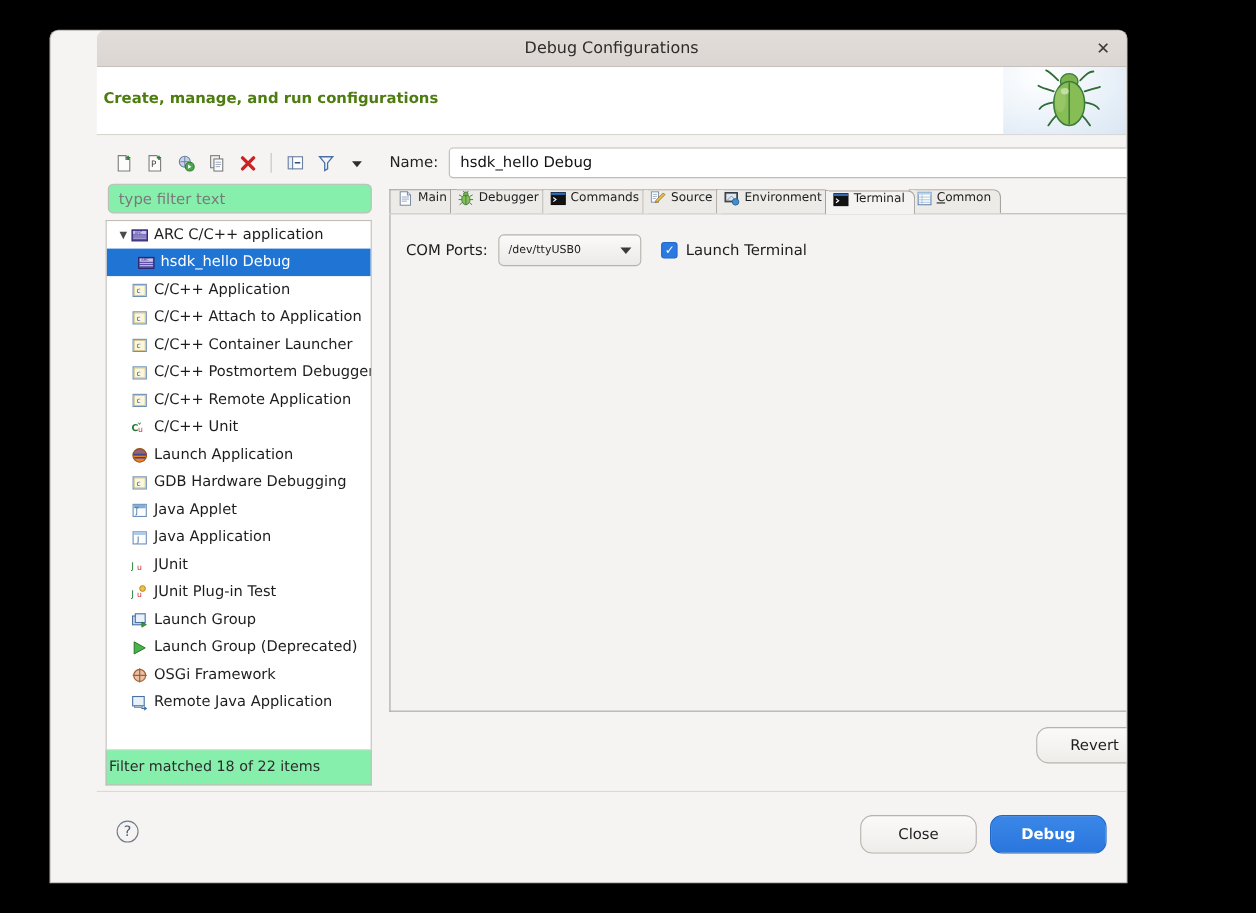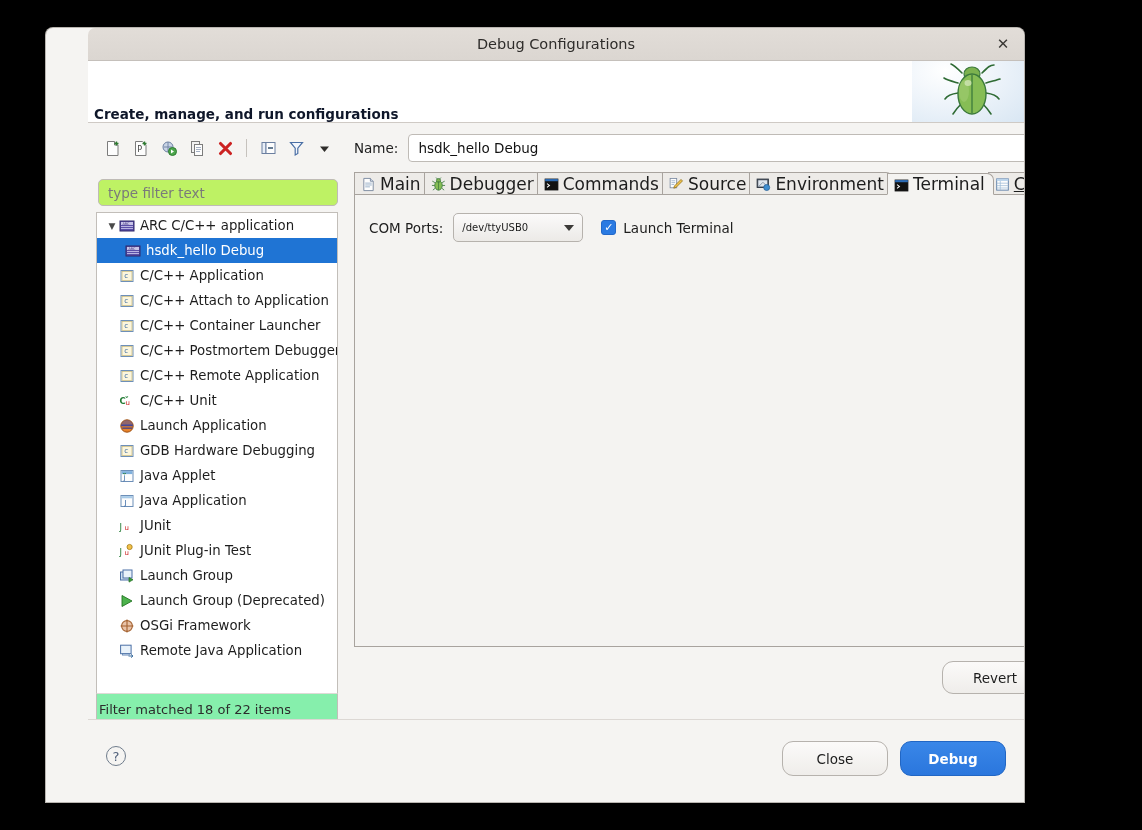--- a/index.html
+++ b/index.html
@@ -41,21 +41,21 @@
   
   .header {
     position: relative;
     height: 62px;
     background: #ffffff;
     border-bottom: 1px solid #cfcac5;
     overflow: hidden;
   }
   .header-msg {
     position: absolute; left: 6px; top: 21px;
-    font-size: 13.5px; font-weight: bold; color: #0f172a; margin-top: 24px;
+    font-size: 13.5px; font-weight: bold; color: #4d7c0f;
   }
   .header-art {
     position: absolute; right: 0; top: -4px;
     width: 112px; height: 66px;
     background: radial-gradient(ellipse at 30% 20%, #ffffff 0%, #eef4fa 45%, #d8e6f3 100%);
   }
   .bug { position: absolute; right: 22px; top: 4px; }
   
   .body {
     position: relative;
@@ -73,23 +73,23 @@
   }
   .tool {
     width: 26px; height: 24px; display: flex;
     align-items: center; justify-content: center;
     cursor: pointer; border-radius: 3px;
   }
   .tool-sep {
     width: 1px; height: 18px; background: #c6c2bd; margin: 0 6px;
   }
   .filter-box {
-    margin: 16px 2px 0 2px;
+    margin: 4px 2px 0 2px;
     height: 27px; width: 240px;
-    background: #bef264;
+    background: #86efac;
     border: 1px solid #bfbbb6;
     border-radius: 5px;
     display: flex; align-items: center;
     padding: 0 9px;
     font-size: 13.5px; color: #7a7a7a;
     cursor: text;
   }
   .tree {
     margin-top: 6px;
     width: 242px; height: 481px;
@@ -139,23 +139,23 @@
   }
   .tabstrip {
     margin-top: 9px;
     height: 23px;
     display: flex; align-items: flex-end;
     position: relative;
     border-bottom: 1px solid #a8a39e;
   }
   .tab {
     height: 22px;
-    display: flex; align-items: center; gap: 4px;
+    display: flex; gap: 4px;
     padding: 0 8px 0 6px;
-    font-size: 17px; color: #1d1d1d;
+    font-size: 11px; color: #1d1d1d;
     background: #edebe8;
     border: 1px solid #a8a39e;
     border-bottom: none;
     border-radius: 0 7px 0 0;
     margin-right: -6px;
     cursor: pointer;
     position: relative;
     white-space: nowrap;
   }
   .tab.active {

